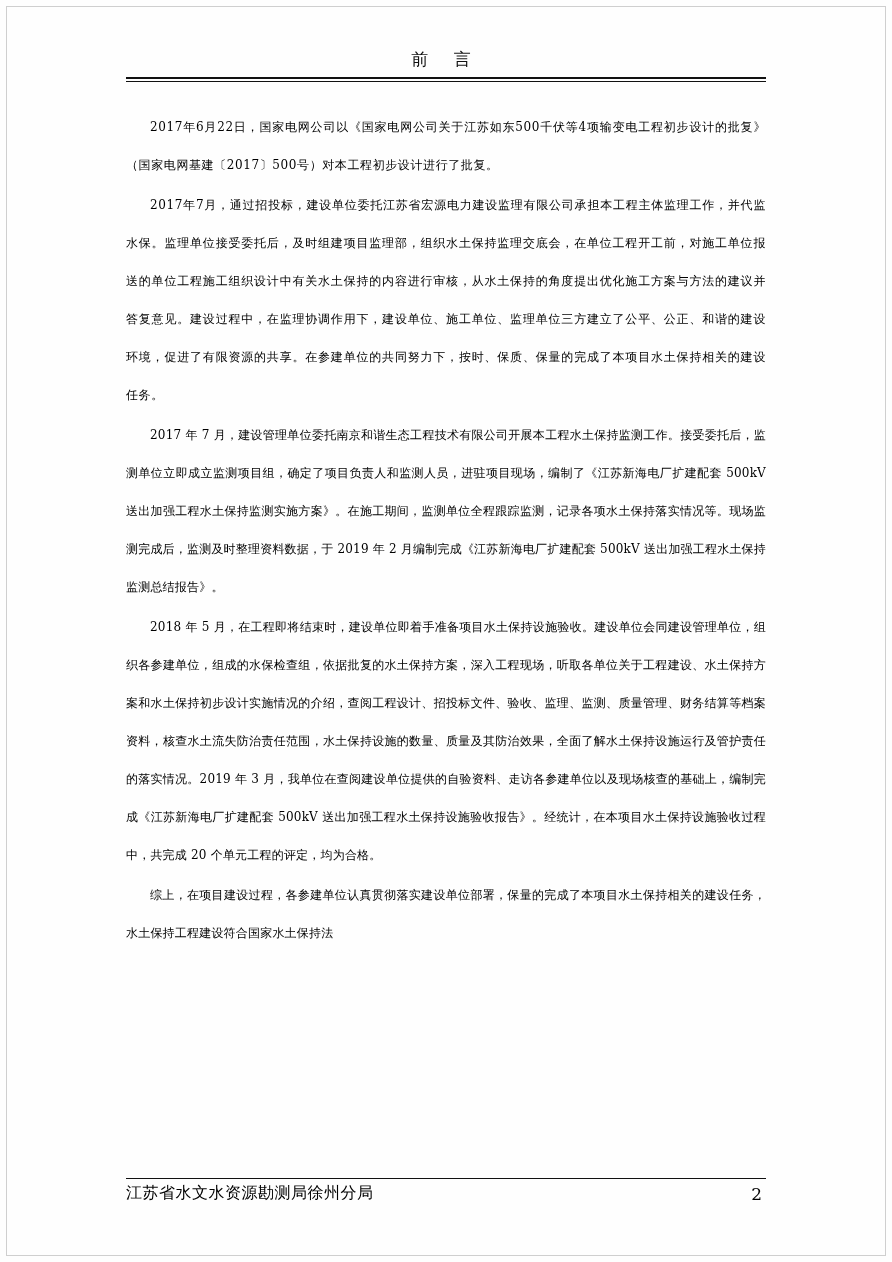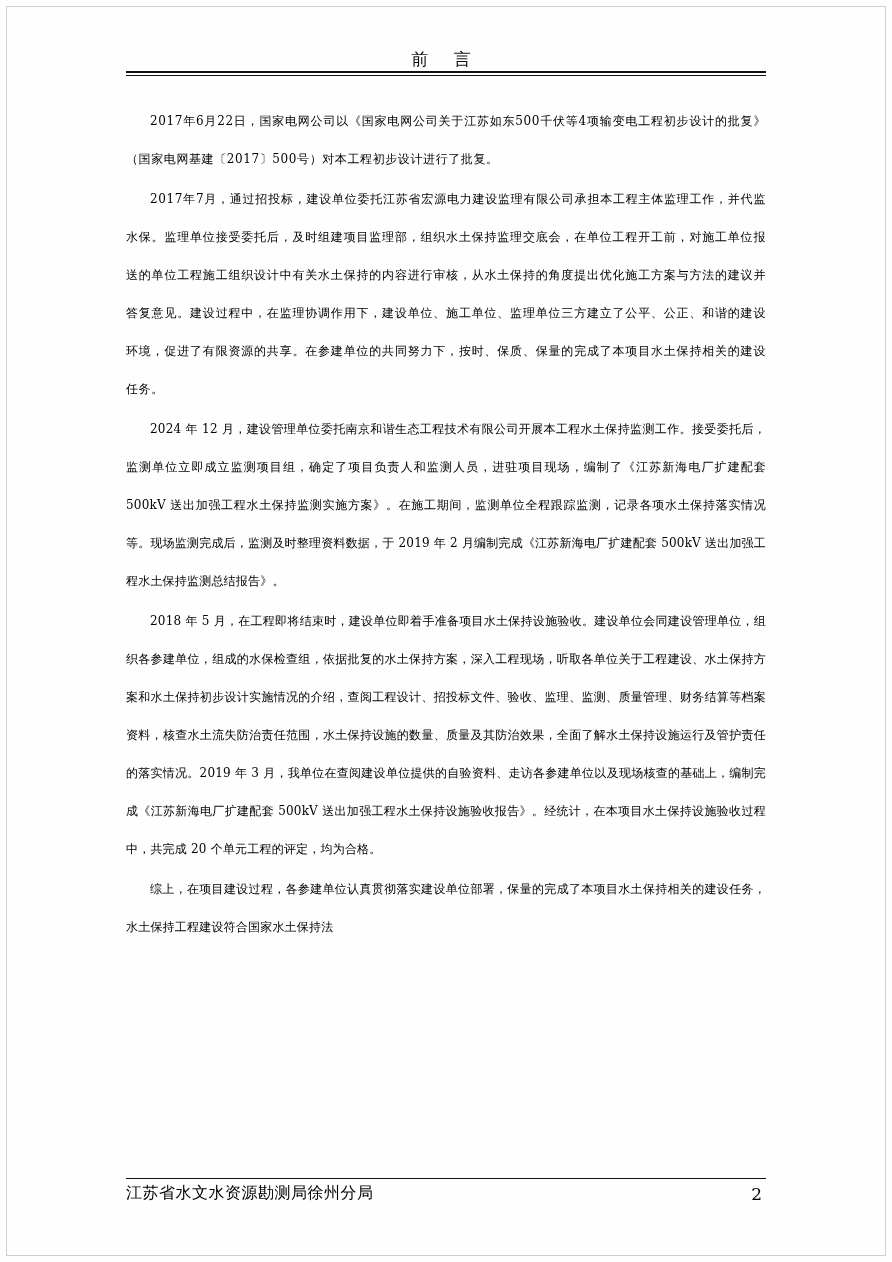--- a/index.html
+++ b/index.html
@@ -38,21 +38,21 @@
     left: 126px;
     top: 48px;
     width: 640px;
   }
   
   .header {
     text-align: center;
     font-family: "DejaVu Serif", "Liberation Serif", serif;
     font-size: 17px;
     letter-spacing: 10px;
-    padding-bottom: 0;
+    padding-bottom: 6px;
     color: #111;
   }
   .header-rule {
     border-bottom: 2px solid #111;
     height: 0;
     margin-bottom: 2px;
   }
   .header-rule-thin {
     border-bottom: 1px solid #111;
     height: 0;
@@ -105,21 +105,21 @@
   <div class="page-frame"></div>
 
   <div class="content">
 
     <div class="header">前 言</div>
     <div class="header-rule"></div>
     <div class="header-rule-thin"></div>
 
     <p class="para">2017年6月22日，国家电网公司以《国家电网公司关于江苏如东500千伏等4项输变电工程初步设计的批复》（国家电网基建〔2017〕500号）对本工程初步设计进行了批复。</p>
     <p class="para">2017年7月，通过招投标，建设单位委托江苏省宏源电力建设监理有限公司承担本工程主体监理工作，并代监水保。监理单位接受委托后，及时组建项目监理部，组织水土保持监理交底会，在单位工程开工前，对施工单位报送的单位工程施工组织设计中有关水土保持的内容进行审核，从水土保持的角度提出优化施工方案与方法的建议并答复意见。建设过程中，在监理协调作用下，建设单位、施工单位、监理单位三方建立了公平、公正、和谐的建设环境，促进了有限资源的共享。在参建单位的共同努力下，按时、保质、保量的完成了本项目水土保持相关的建设任务。</p>
-    <p class="para tight">2024 年 12 月，建设管理单位委托南京和谐生态工程技术有限公司开展本工程水土保持监测工作。接受委托后，监测单位立即成立监测项目组，确定了项目负责人和监测人员，进驻项目现场，编制了《江苏新海电厂扩建配套 500kV 送出加强工程水土保持监测实施方案》。在施工期间，监测单位全程跟踪监测，记录各项水土保持落实情况等。现场监测完成后，监测及时整理资料数据，于 2019 年 2 月编制完成《江苏新海电厂扩建配套 500kV 送出加强工程水土保持监测总结报告》。</p>
+    <p class="para tight">2017 年 7 月，建设管理单位委托南京和谐生态工程技术有限公司开展本工程水土保持监测工作。接受委托后，监测单位立即成立监测项目组，确定了项目负责人和监测人员，进驻项目现场，编制了《江苏新海电厂扩建配套 500kV 送出加强工程水土保持监测实施方案》。在施工期间，监测单位全程跟踪监测，记录各项水土保持落实情况等。现场监测完成后，监测及时整理资料数据，于 2019 年 2 月编制完成《江苏新海电厂扩建配套 500kV 送出加强工程水土保持监测总结报告》。</p>
     <p class="para tight">2018 年 5 月，在工程即将结束时，建设单位即着手准备项目水土保持设施验收。建设单位会同建设管理单位，组织各参建单位，组成的水保检查组，依据批复的水土保持方案，深入工程现场，听取各单位关于工程建设、水土保持方案和水土保持初步设计实施情况的介绍，查阅工程设计、招投标文件、验收、监理、监测、质量管理、财务结算等档案资料，核查水土流失防治责任范围，水土保持设施的数量、质量及其防治效果，全面了解水土保持设施运行及管护责任的落实情况。2019 年 3 月，我单位在查阅建设单位提供的自验资料、走访各参建单位以及现场核查的基础上，编制完成《江苏新海电厂扩建配套 500kV 送出加强工程水土保持设施验收报告》。经统计，在本项目水土保持设施验收过程中，共完成 20 个单元工程的评定，均为合格。</p>
     <p class="para tight">综上，在项目建设过程，各参建单位认真贯彻落实建设单位部署，保量的完成了本项目水土保持相关的建设任务，水土保持工程建设符合国家水土保持法</p>
 
   </div>
 
   <div class="footer">
     <div class="footer-rule"></div>
     <div class="footer-row">
       <div class="footer-left">江苏省水文水资源勘测局徐州分局</div>
       <div class="footer-right">2</div>

